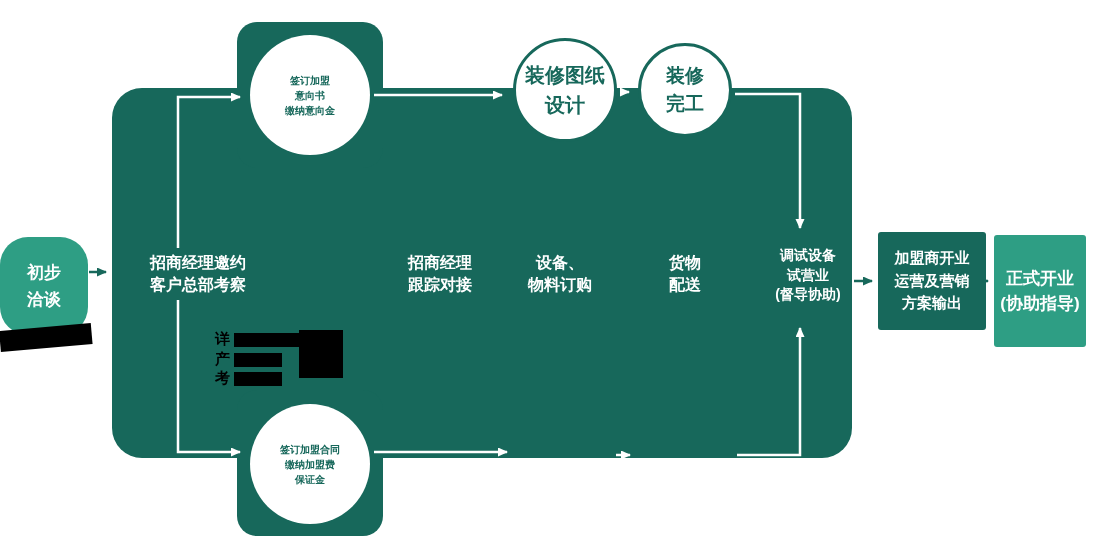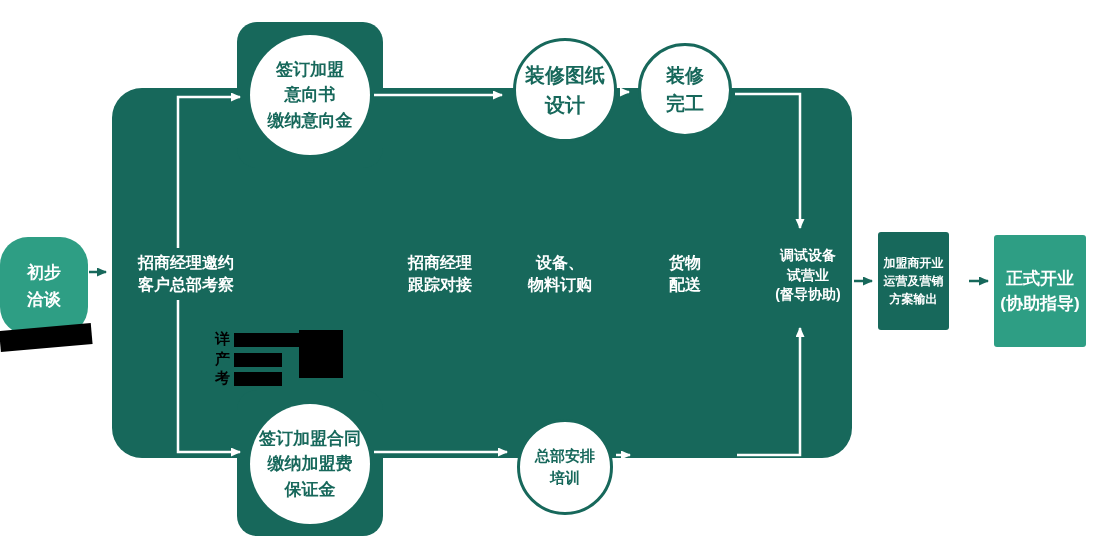--- a/index.html
+++ b/index.html
@@ -18,38 +18,38 @@
   .tab { left:237px; width:146px; height:146px; border-radius:20px; z-index:1; }
   .tab-top { top:22px; } .tab-bottom { top:390px; }
 
   .circle {
     border-radius:50%; background:#ffffff; z-index:3;
     display:flex; align-items:center; justify-content:center;
     text-align:center; font-weight:bold; color:var(--dark-teal);
     white-space:pre-line; line-height:1.5;
   }
   .ringed { border:3px solid var(--dark-teal); }
-  .c-big   { width:120px; height:120px; font-size:17px;font-family:Liberation Serif, serif; }
+  .c-big   { width:120px; height:120px; font-size:10px;font-family:Liberation Serif, serif; }
   .c-mid   { width:104px; height:104px; font-size:20px; }
   .c-small { width:94px;  height:94px;  font-size:19px; }
   .c-small2{ width:96px;  height:96px;  font-size:15px; }
 
   .stage {
     z-index:3; color:#ffffff; font-weight:bold; text-align:center;
     white-space:pre-line; line-height:1.4; font-size:16px;
   }
   .stage-small { font-size:14px; }
 
   .flow-box {
     z-index:2; display:flex; align-items:center; justify-content:center;
     text-align:center; color:#ffffff; font-weight:bold;
     white-space:pre-line; line-height:1.5; border-radius:3px;
   }
   .start-box { left:0; top:237px; width:88px; height:98px; font-size:17px; line-height:1.6;border-radius:28px; }
-  .end-box-1 { left:878px; top:232px; width:71px; height:98px; font-size:12px; }
+  .end-box-1 { left:878px; top:232px; width:108px; height:98px; font-size:15px; }
   .end-box-2 { left:994px; top:235px; width:92px; height:112px; font-size:17px; }
 
   svg.connectors { position:absolute; left:0; top:0; z-index:2; }
   svg.connectors path { fill:none; stroke-width:2.5px; }
   .p-dark  { stroke:var(--dark-teal); }
   .p-white { stroke:#ffffff; }
 
   .redact { background:#000000; z-index:4; }
   .frag {
     z-index:4; color:#000000; font-weight:bold; font-size:15px;
@@ -84,21 +84,21 @@
     <path class="p-white" d="M 621 92 L 629 92" marker-end="url(#mWhite)"></path>
     <path class="p-white" d="M 735 94 L 800 94 L 800 228" marker-end="url(#mWhite)"></path>
     <path class="p-white" d="M 374 452 L 507 452" marker-end="url(#mWhite)"></path>
     <path class="p-white" d="M 616 455 L 630 455" marker-end="url(#mWhite)"></path>
     <path class="p-white" d="M 737 455 L 800 455 L 800 328" marker-end="url(#mWhite)"></path>
   </svg>
 
   <div class="abs light-fill flow-box start-box">初步
 洽谈</div>
 
-  <div class="abs stage" style="left:112px; top:252px; width:140px;padding-left:8px;">招商经理邀约
+  <div class="abs stage" style="left:124px; top:252px; width:140px;padding-left:8px;">招商经理邀约
 客户总部考察</div>
   <div class="abs stage" style="left:370px; top:252px; width:140px;">招商经理
 跟踪对接</div>
   <div class="abs stage" style="left:500px; top:252px; width:120px;">设备、
 物料订购</div>
   <div class="abs stage" style="left:635px; top:252px; width:100px;">货物
 配送</div>
   <div class="abs stage stage-small" style="left:755px; top:246px; width:106px;">调试设备
 试营业
 (督导协助)</div>
@@ -107,22 +107,20 @@
 意向书
 缴纳意向金</div>
   <div class="abs circle c-mid ringed" style="left:513px; top:38px;">装修图纸
 设计</div>
   <div class="abs circle c-small ringed" style="left:638px; top:43px;">装修
 完工</div>
 
   <div class="abs circle c-big" style="left:250px; top:404px;">签订加盟合同
 缴纳加盟费
 保证金</div>
-  <div class="abs circle c-small2 ringed" style="left:517px; top:419px;">总部安排
-培训</div>
 
   <div class="abs dark-fill flow-box end-box-1">加盟商开业
 运营及营销
 方案输出</div>
   <div class="abs light-fill flow-box end-box-2">正式开业
 (协助指导)</div>
 
   <div class="abs redact" style="left:0; top:331px; width:92px; height:21px; transform:rotate(-5deg); transform-origin:left center;"></div>
   <div class="abs redact" style="left:299px; top:330px; width:44px; height:48px;"></div>
   <div class="abs frag" style="left:215px; top:330px;">

